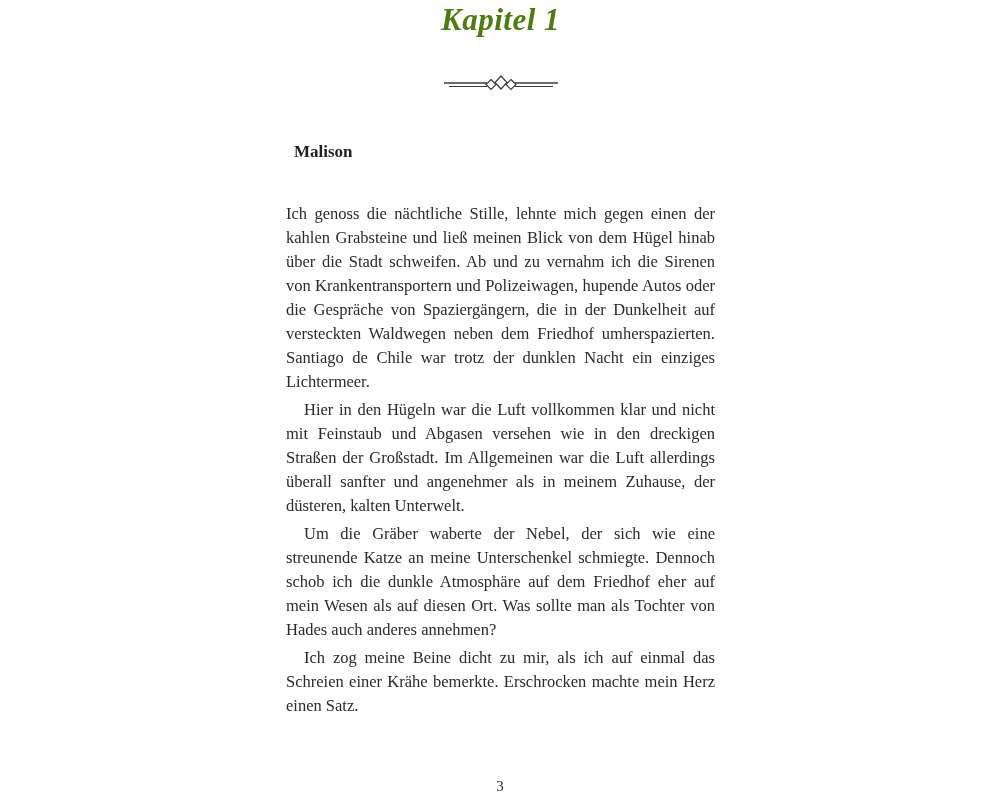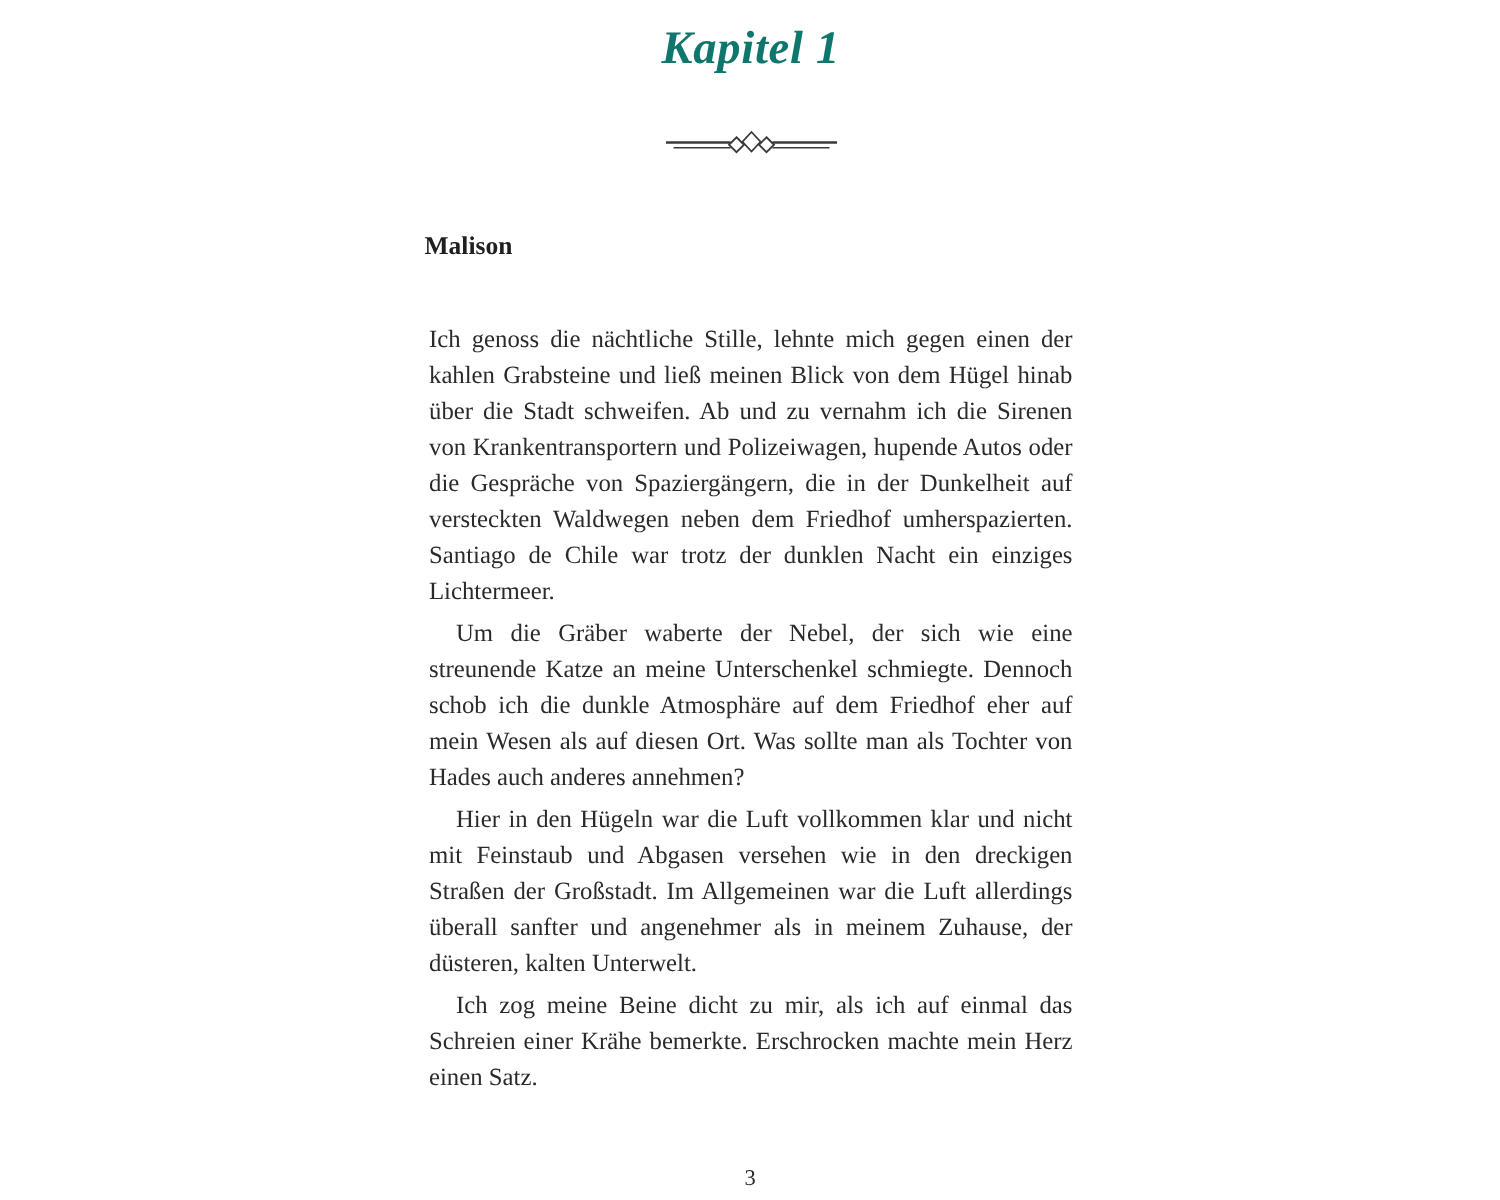--- a/index.html
+++ b/index.html
@@ -17,36 +17,36 @@
   }
   .text-column {
     position: absolute;
     left: 282px;
     top: 0;
     width: 437px;
     height: 800px;
   }
   .chapter-title {
     margin: 0;
-    padding-top: 12px;
+    padding-top: 0;
     text-align: center;
     font-size: 31px;
     line-height: 40px;
     font-weight: bold;
     font-style: italic;
-    color: #0f766e;
+    color: #4d7c0f;
     letter-spacing: 0.5px;
   }
   .ornament-wrap {
     margin-top: 34px;
     height: 20px;
     text-align: center;
   }
   .section-heading {
-    margin: 48px 0 0 1px;
+    margin: 48px 0 0 12px;
     font-size: 17px;
     line-height: 20px;
     font-weight: bold;
     color: #1f1f1f;
   }
   .body-text {
     margin-top: 40px;
     font-size: 16.5px;
     line-height: 24px;
     text-align: justify;
@@ -89,20 +89,20 @@
       <polygon points="58,2 64,8.5 58,15 52,8.5" stroke="#3a3a3a" stroke-width="1.2" fill="#ffffff"></polygon>
       <polygon points="48,5.5 53,10.5 48,15.5 43,10.5" stroke="#3a3a3a" stroke-width="1.2" fill="#ffffff"></polygon>
       <polygon points="68,5.5 73,10.5 68,15.5 63,10.5" stroke="#3a3a3a" stroke-width="1.2" fill="#ffffff"></polygon>
     </svg>
   </div>
 
   <h2 class="section-heading">Malison</h2>
 
   <div class="body-text">
     <p lang="de">Ich genoss die nächtliche Stille, lehnte mich gegen einen der kahlen Grabsteine und ließ meinen Blick von dem Hügel hinab über die Stadt schweifen. Ab und zu vernahm ich die Sirenen von Krankentransportern und Polizeiwagen, hupende Autos oder die Gespräche von Spaziergängern, die in der Dunkelheit auf versteckten Waldwegen neben dem Friedhof umherspazierten. Santiago de Chile war trotz der dunklen Nacht ein einziges Lichtermeer.</p>
+    <p lang="de" class="indent">Hier in den Hügeln war die Luft vollkommen klar und nicht mit Feinstaub und Abgasen versehen wie in den dreckigen Straßen der Großstadt. Im Allgemeinen war die Luft allerdings überall sanfter und angenehmer als in meinem Zuhause, der düsteren, kalten Unterwelt.</p>
     <p lang="de" class="indent">Um die Gräber waberte der Nebel, der sich wie eine streunende Katze an meine Unterschenkel schmiegte. Dennoch schob ich die dunkle Atmosphäre auf dem Friedhof eher auf mein Wesen als auf diesen Ort. Was sollte man als Tochter von Hades auch anderes annehmen?</p>
-    <p lang="de" class="indent">Hier in den Hügeln war die Luft vollkommen klar und nicht mit Feinstaub und Abgasen versehen wie in den dreckigen Straßen der Großstadt. Im Allgemeinen war die Luft allerdings überall sanfter und angenehmer als in meinem Zuhause, der düsteren, kalten Unterwelt.</p>
     <p lang="de" class="indent">Ich zog meine Beine dicht zu mir, als ich auf einmal das Schreien einer Krähe bemerkte. Erschrocken machte mein Herz einen Satz.</p>
   </div>
 
 </div>
 
 <div class="page-number">3</div>
 
 </body></html>

